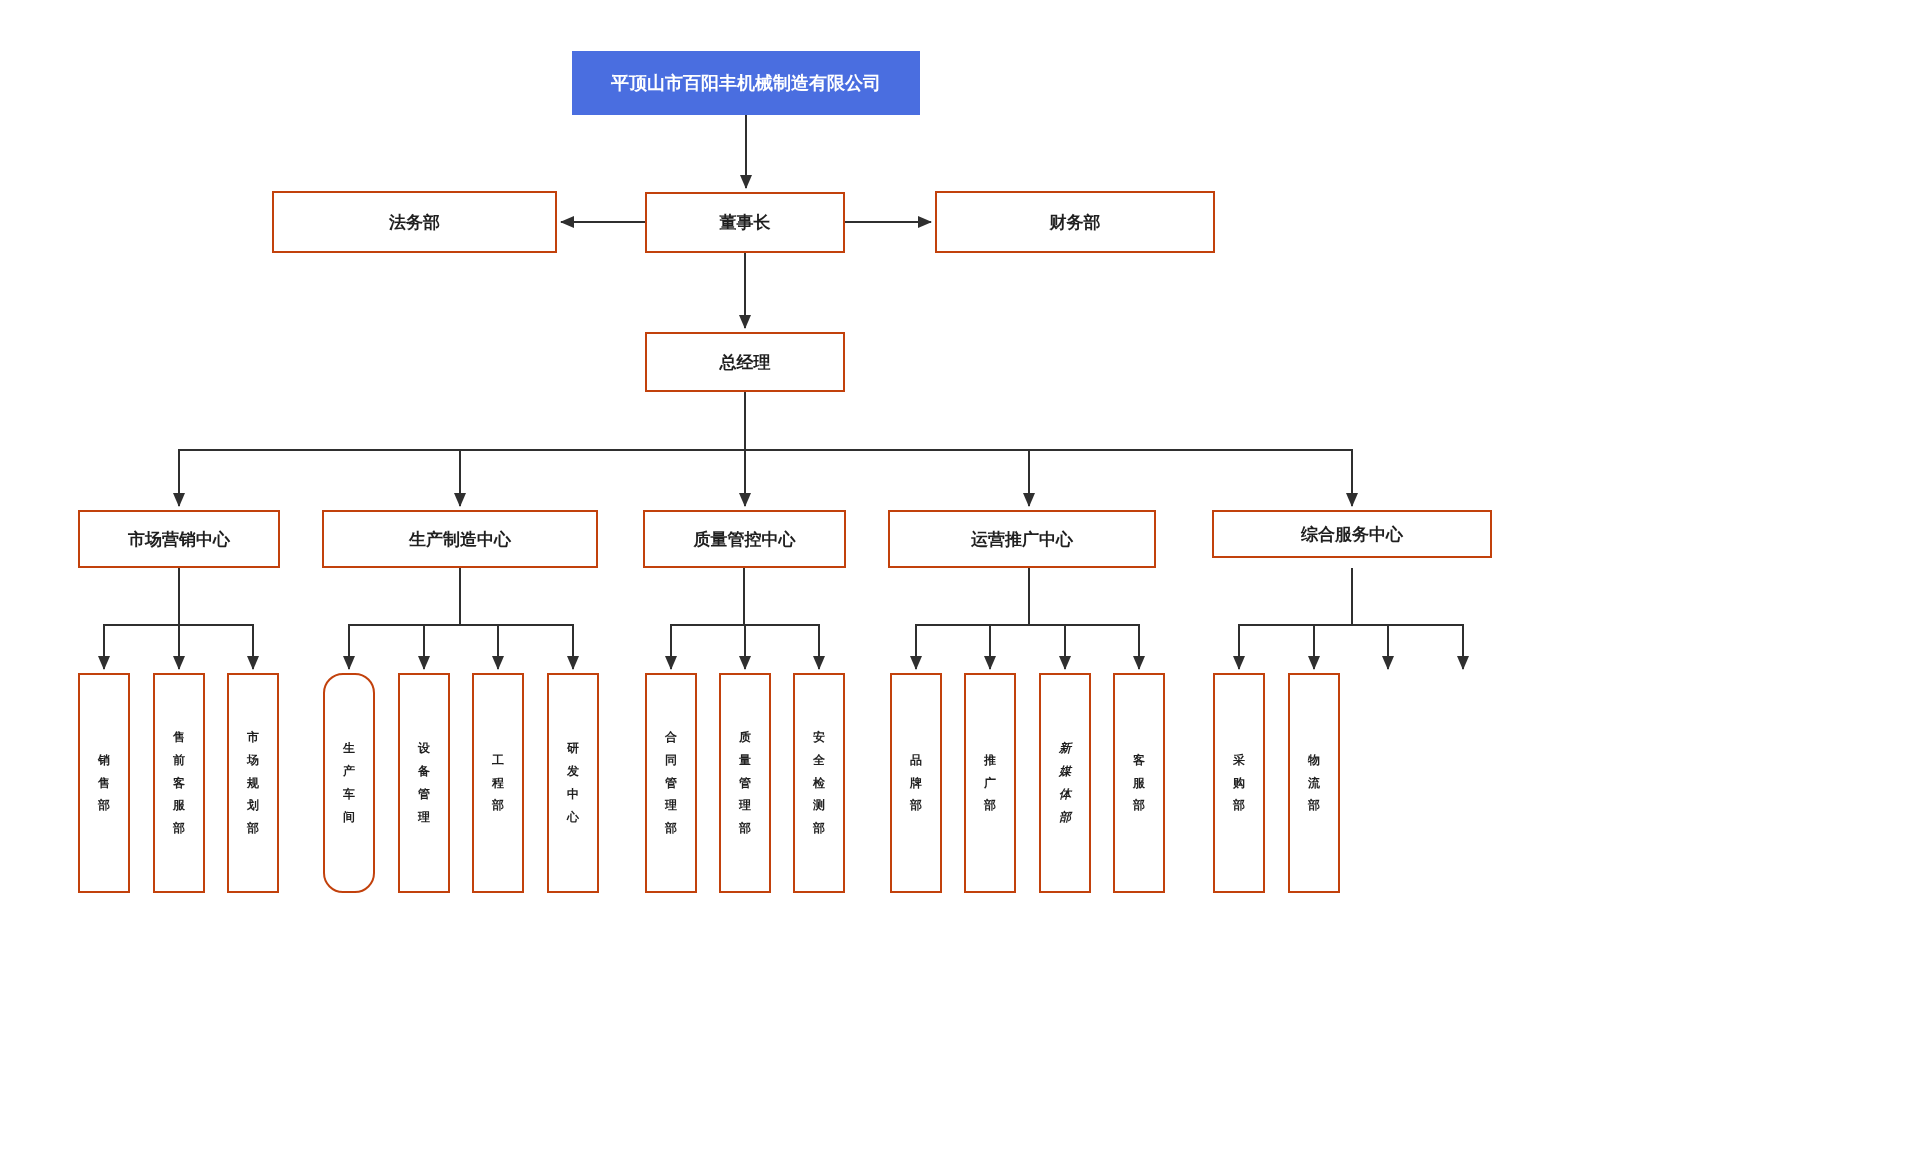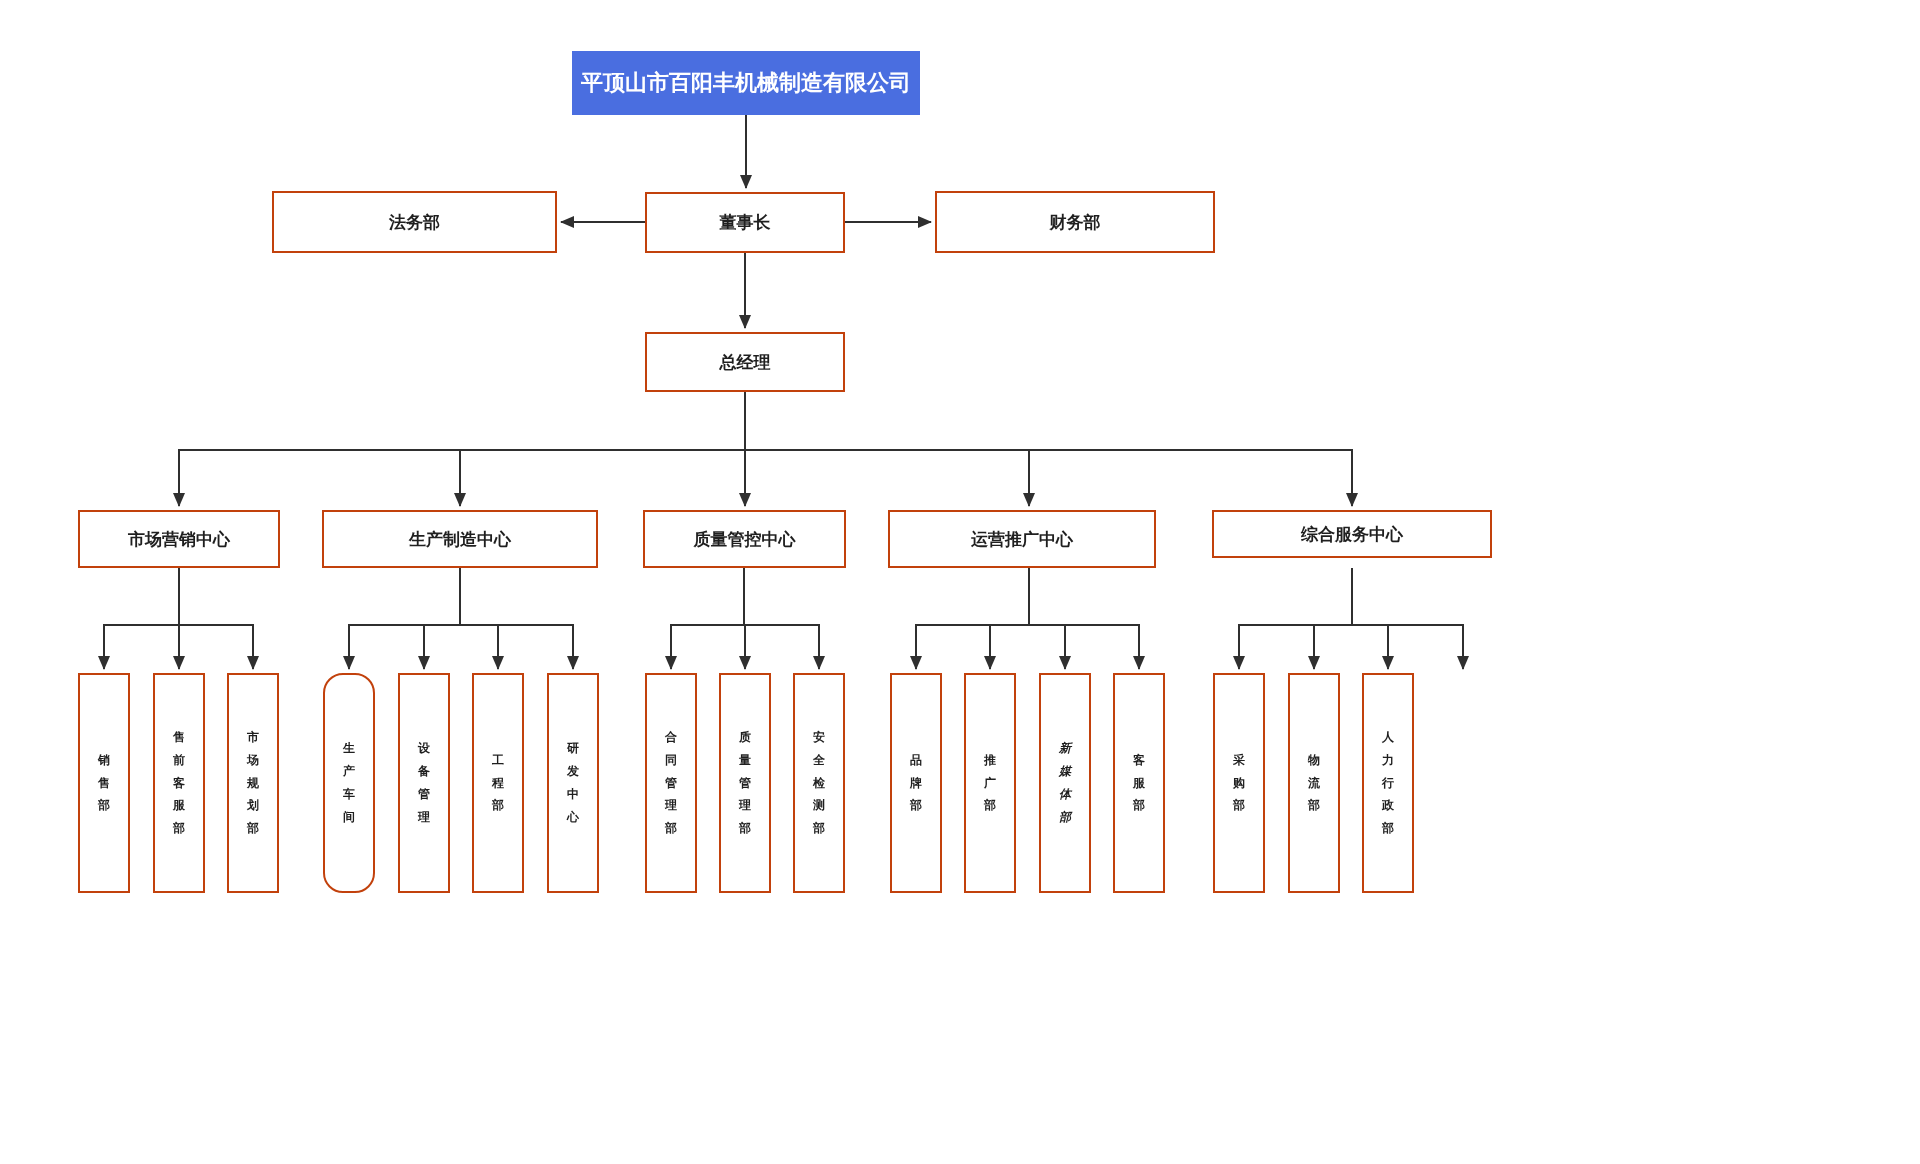--- a/index.html
+++ b/index.html
@@ -30,21 +30,21 @@
     text-align: center;
     font-weight: bold;
     font-size: 17px;
     color: #1f1f1f;
     z-index: 2;
   }
   .node.company {
     background: #4a6ee0;
     border: none;
     color: #ffffff;
-    font-size: 22px;
+    font-size: 18px;
   }
   .node.leaf {
     width: 52px;
     height: 220px;
   }
   .vtext {
     display: inline-block;
     width: 1.05em;
     word-break: break-all;
     line-height: 1.9;
@@ -197,17 +197,14 @@
   <div class="node leaf" style="left:1113px; top:673px;">
     <span class="vtext">客服部</span>
   </div>
 
   <div class="node leaf" style="left:1213px; top:673px;">
     <span class="vtext">采购部</span>
   </div>
   <div class="node leaf" style="left:1288px; top:673px;">
     <span class="vtext">物流部</span>
   </div>
-  <div class="node leaf" style="left:1362px; top:673px;">
-    <span class="vtext">人力行政部</span>
-  </div>
 
 </div>
 
 </body></html>

